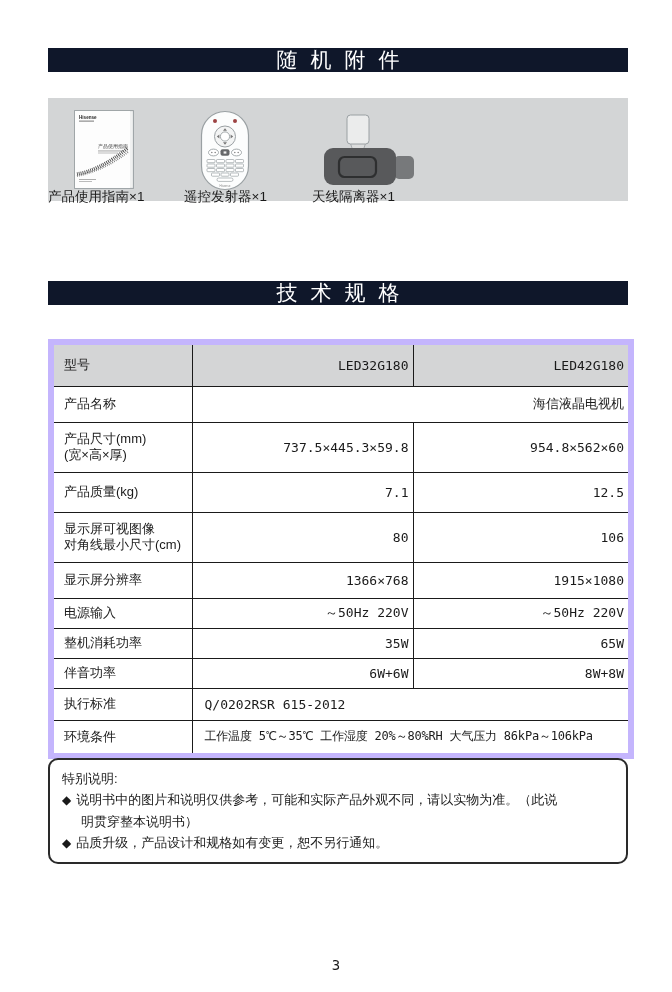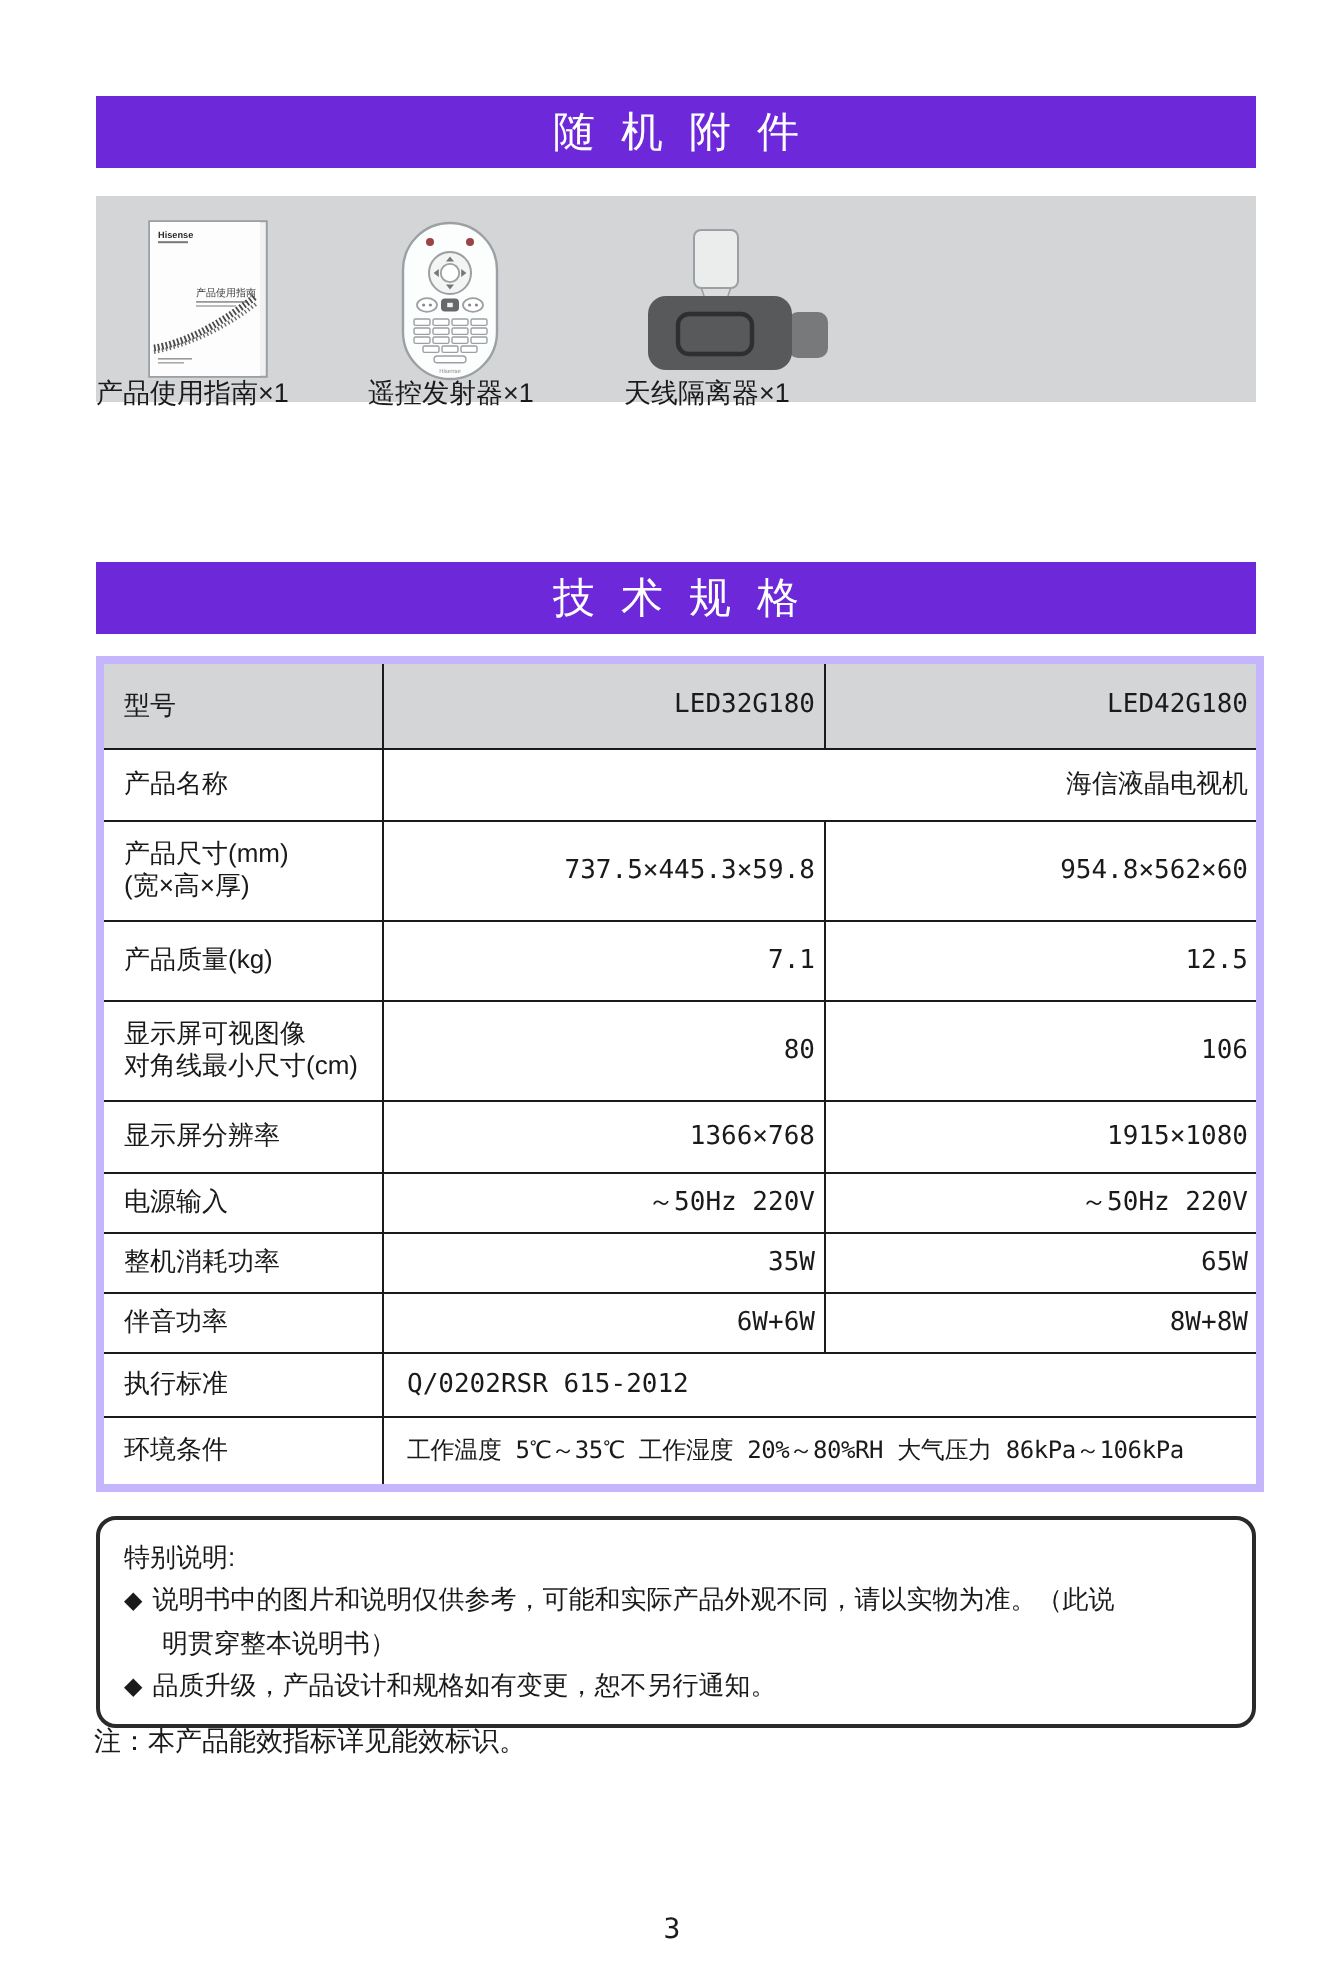--- a/index.html
+++ b/index.html
@@ -3,22 +3,22 @@
 <meta charset="utf-8">
 <style>
   * { margin: 0; padding: 0; box-sizing: border-box; }
   html, body { background: #ffffff; }
   body { font-family: "Liberation Sans", "DejaVu Sans", sans-serif; color: #1a1a1a; }
   .page {
     position: relative; width: 672px; height: 992px; background: #ffffff;
     overflow: hidden; margin: 0 auto;
   }
   .banner {
-    position: absolute; left: 48px; width: 580px; height: 36px;
-    background: #6d28d9; color: #ffffff; font-size: 21px;
+    position: absolute; left: 48px; width: 580px; height: 24px;
+    background: #0f172a; color: #ffffff; font-size: 21px;
     letter-spacing: 13px; text-indent: 13px;
     display: flex; align-items: center; justify-content: center;
   }
   .banner-accessories { top: 48px; }
   .banner-specs { top: 281px; }
 
   .accessory-panel {
     position: absolute; left: 48px; top: 98px; width: 580px; height: 103px;
     background: #d3d5d6;
   }
@@ -29,23 +29,23 @@
 
   .acc-label {
     position: absolute; top: 188px; font-size: 13.5px; color: #1a1a1a;
     white-space: nowrap;
   }
   .acc-label-1 { left: 48px; }
   .acc-label-2 { left: 184px; }
   .acc-label-3 { left: 312px; }
 
   table.specs {
-    position: absolute; left: 48px; top: 328px; width: 580px;
+    position: absolute; left: 48px; top: 339px; width: 580px;
     border-collapse: collapse; table-layout: fixed;
-    border: 4px solid #c4b5fd;
+    border: 6px solid #c4b5fd;
   }
   table.specs td {
     border: 1px solid #1a1a1a; vertical-align: middle;
     font-size: 13px; padding: 2px 4px;
   }
   table.specs td.label { text-align: left; padding-left: 10px; }
   table.specs td.val {
     text-align: right;
     font-family: "DejaVu Sans Mono", "Liberation Mono", monospace;
     font-size: 13px;
@@ -218,17 +218,16 @@
       </tr>
     </tbody>
   </table>
 
   <div class="notes-box">
     <div class="notes-title">特别说明:</div>
     <div class="bullet"><span class="diamond">◆</span><span>说明书中的图片和说明仅供参考，可能和实际产品外观不同，请以实物为准。（此说明贯穿整本说明书）</span></div>
     <div class="bullet"><span class="diamond">◆</span><span>品质升级，产品设计和规格如有变更，恕不另行通知。</span></div>
   </div>
 
-  <div class="footnote">注：本产品能效指标详见能效标识。</div>
 
   <div class="pagenum">3</div>
 
 </div>
 
 </body></html>

